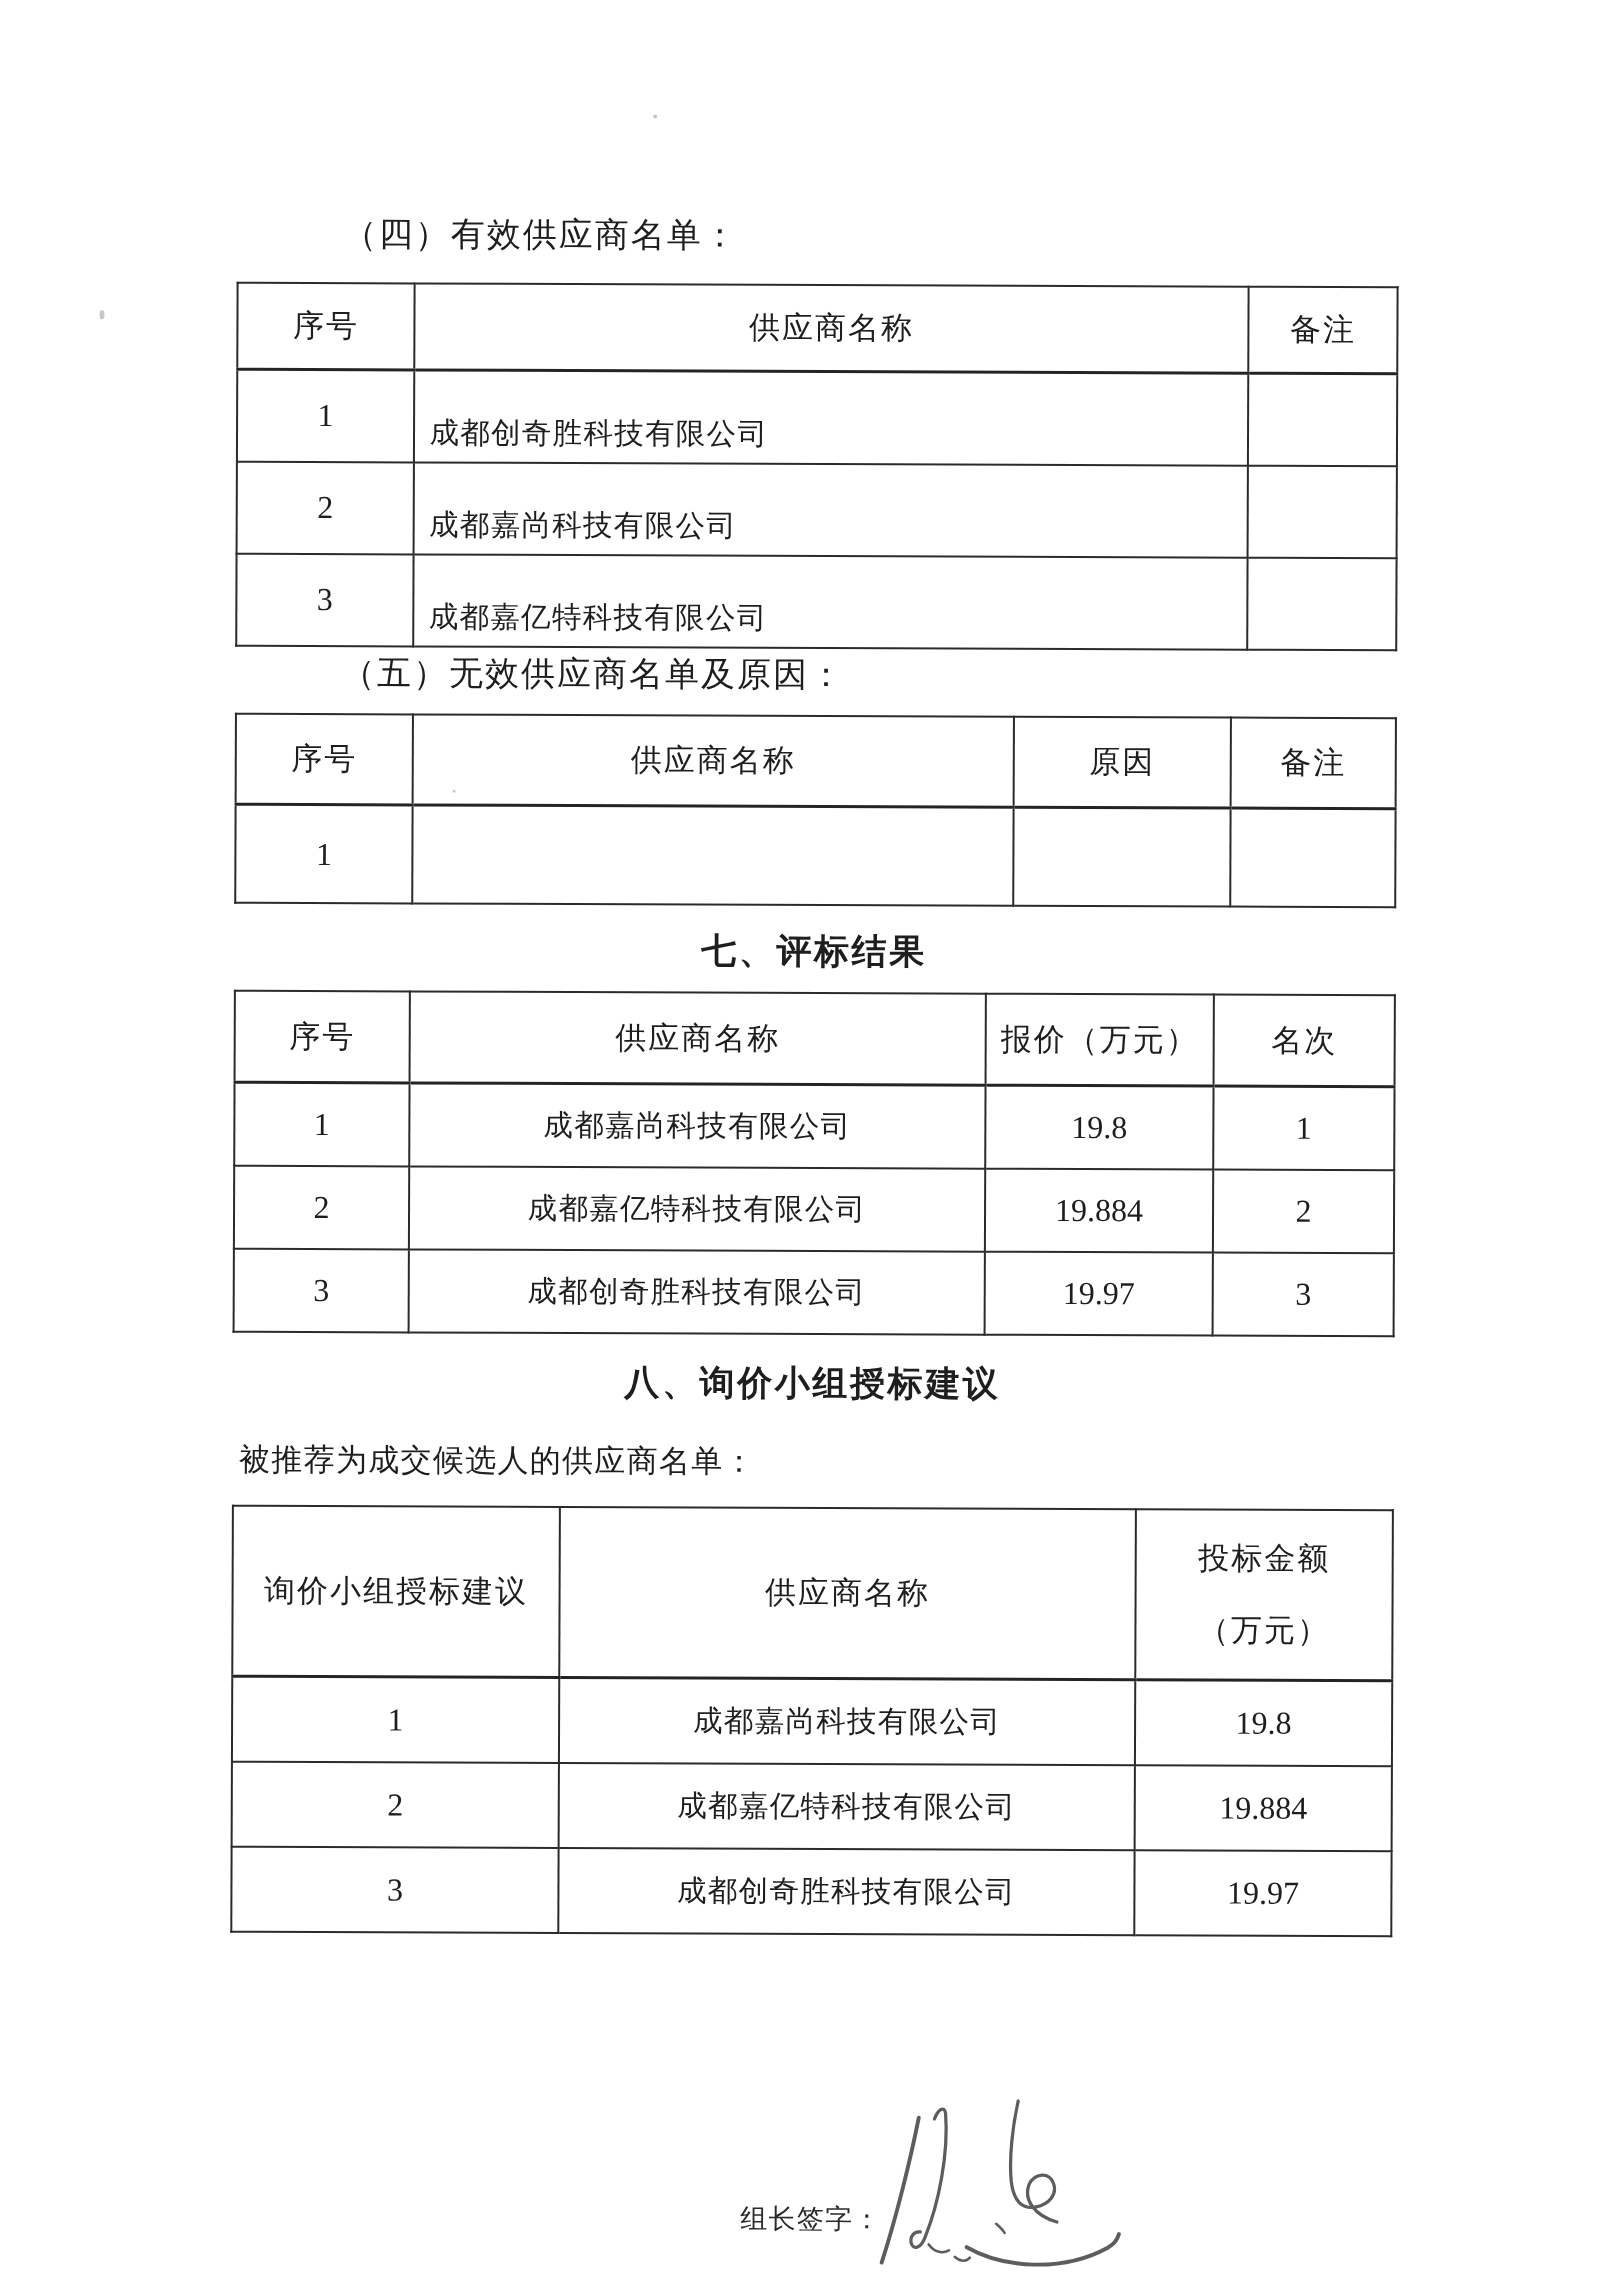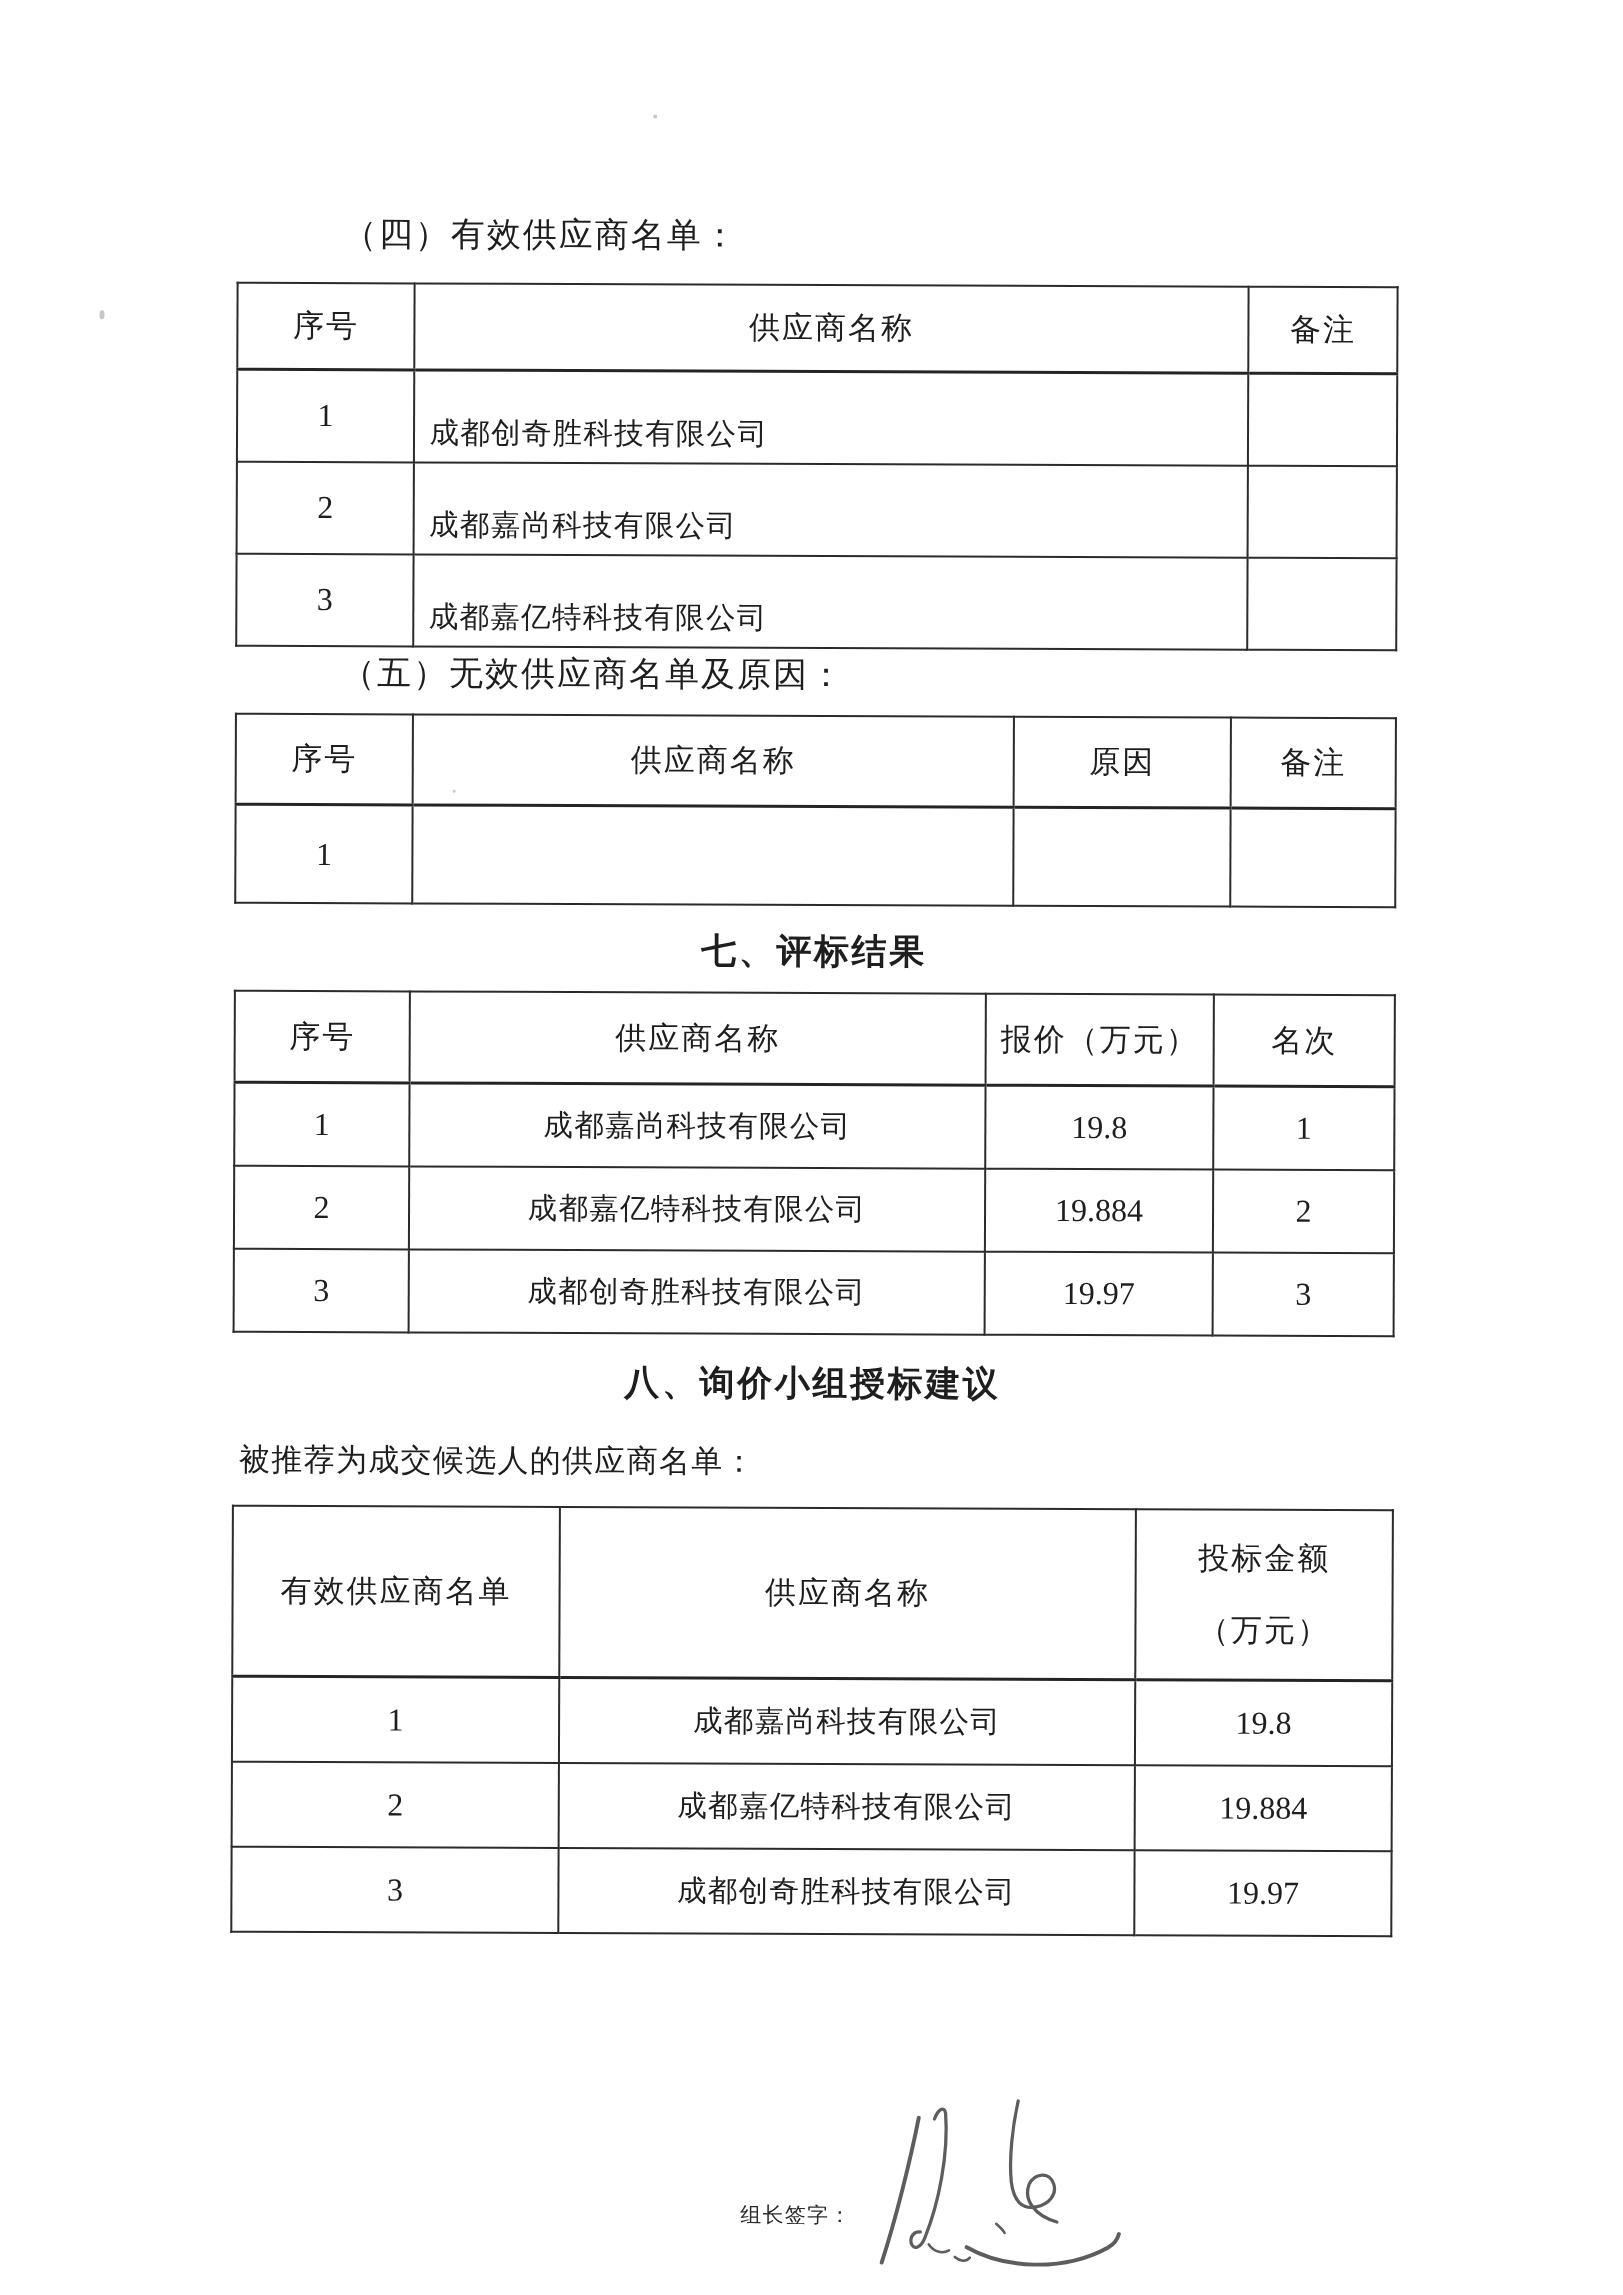--- a/index.html
+++ b/index.html
@@ -51,21 +51,21 @@
   #sec4{left:340px;top:213px;}
   #t1{left:234px;top:284px;width:1160px;}
   #sec5{left:340px;top:652px;}
   #t2{left:234px;top:715px;width:1160px;}
   #sec7{left:234px;top:928px;}
   #t3{left:234px;top:992px;width:1160px;}
   #sec8{left:234px;top:1360px;}
   #rec{left:241px;top:1441px;}
   #t4{left:234px;top:1507px;width:1160px;}
 
-  #sig-label{position:absolute;left:745px;top:2201px;font-size:21px;letter-spacing:1.3px;color:#2a2a2a;}
+  #sig-label{position:absolute;left:745px;top:2201px;font-size:27px;letter-spacing:1.3px;color:#2a2a2a;}
   #sig-svg{position:absolute;left:868px;top:2095px;width:262px;height:196px;}
   #sig-svg path{fill:none;stroke:#474747;stroke-linecap:round;stroke-linejoin:round;opacity:.88;}
 
   .speck{position:absolute;background:#8f8f8f;border-radius:50%;opacity:.5;}
 </style>
 </head>
 <body>
 
 <div class="sheet">
   <div class="inner">
@@ -169,21 +169,21 @@
     <div id="rec" class="para">被推荐为成交候选人的供应商名单：</div>
 
     <table id="t4" class="doc">
       <colgroup>
           <col style="width:327px">
           <col style="width:576px">
           <col style="width:257px">
         </colgroup>
       <tbody>
           <tr class="hdr">
-        <th>有效供应商名单</th>
+        <th>询价小组授标建议</th>
         <th>供应商名称</th>
         <th class="two-line">
           <span class="l1">投标金额</span>
           <span class="l2">（万元）</span>
         </th>
       </tr>
       <tr class="body">
         <td class="num">1</td>
         <td class="cjk">成都嘉尚科技有限公司</td>
         <td class="num">19.8</td>

